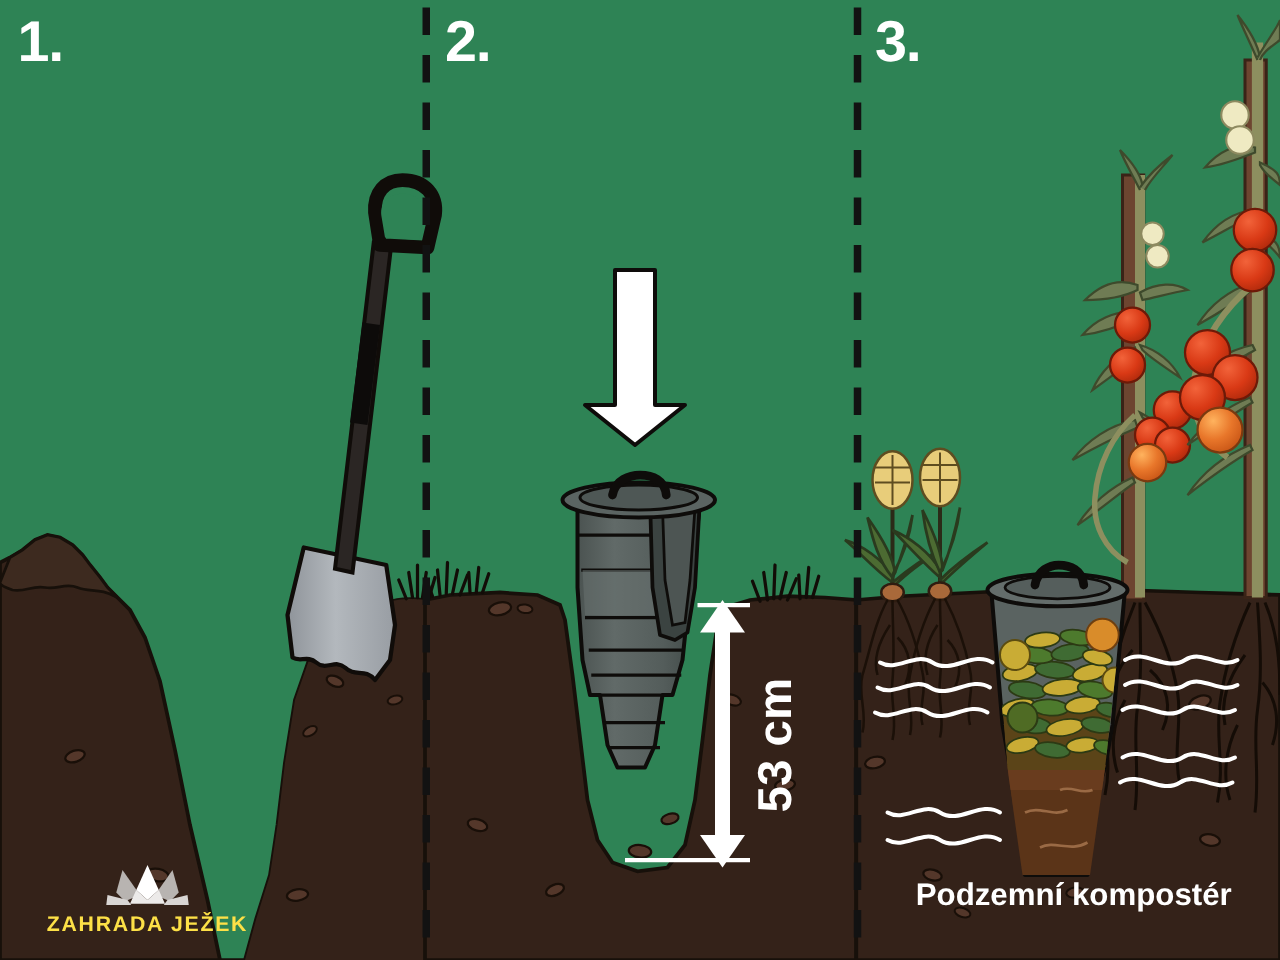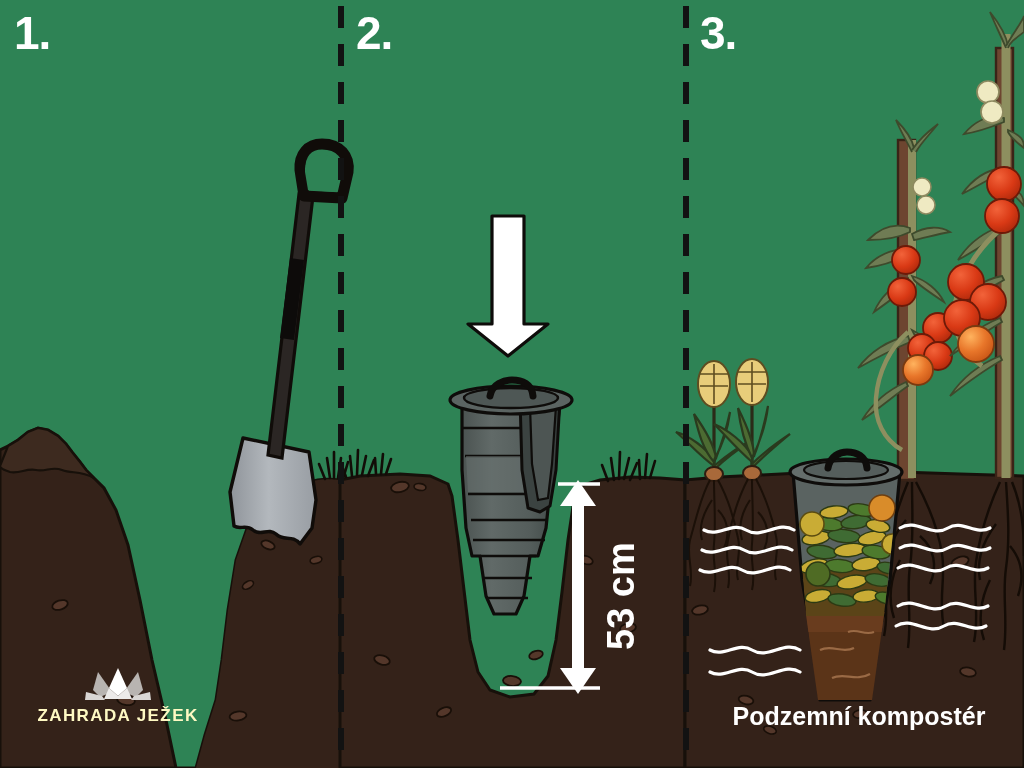--- a/index.html
+++ b/index.html
@@ -60,23 +60,23 @@
     font-family: "Liberation Sans", sans-serif;
     font-weight: bold;
     font-size: 25px;
     line-height: 1.28;
   }
   #caption .cap-line { display: block; }
 
   #brand {
     position: absolute;
     left: 18px;
-    top: 666px;
+    top: 690px;
     width: 200px;
-    color: #fef9c3;
+    color: #fde047;
   }
   #brand .brand-text {
     display: block;
     text-align: center;
     font-family: "Liberation Sans", sans-serif;
     font-weight: bold;
     font-size: 17px;
     letter-spacing: 1.4px;
     margin-top: 2px;
   }

